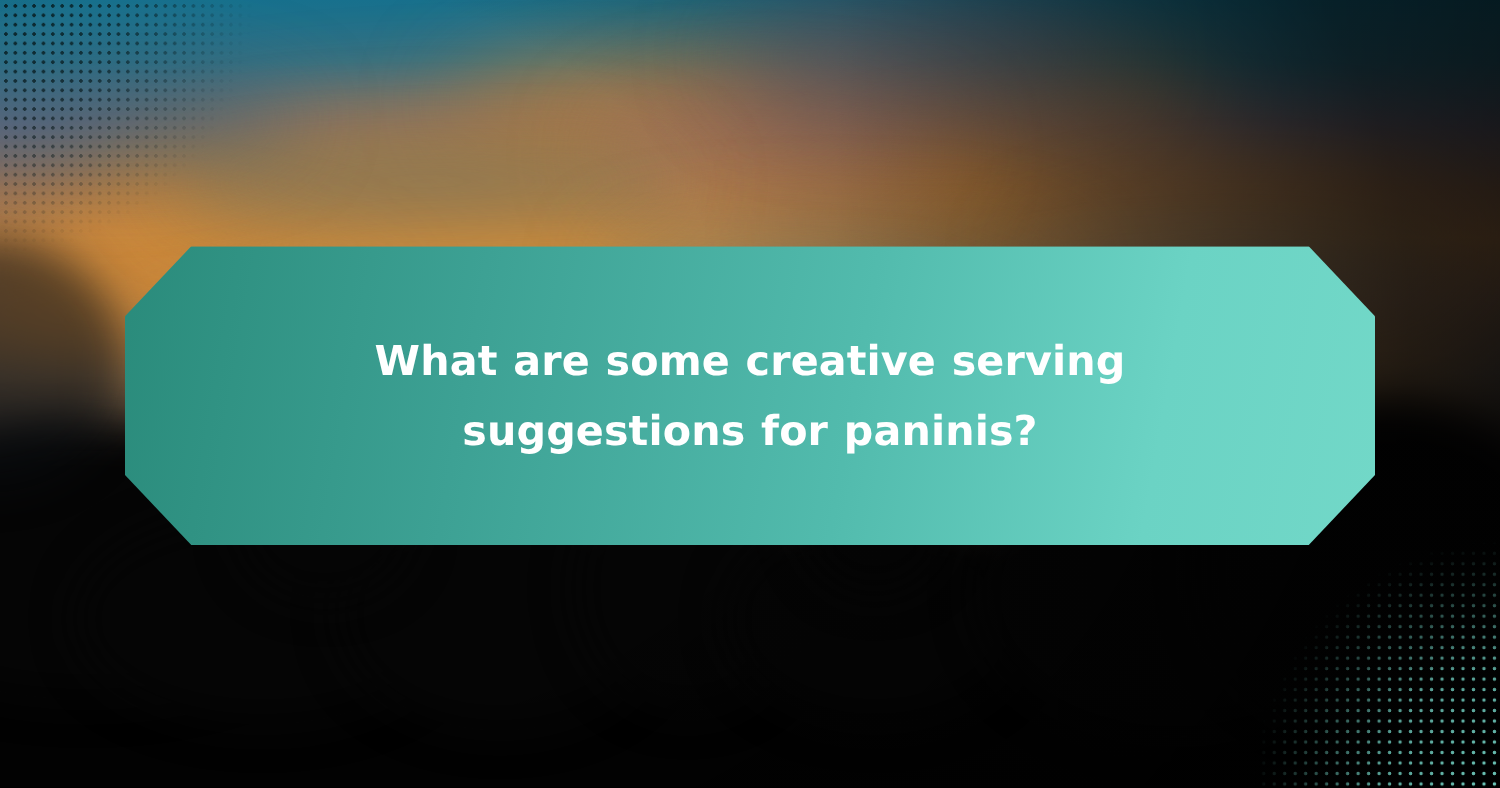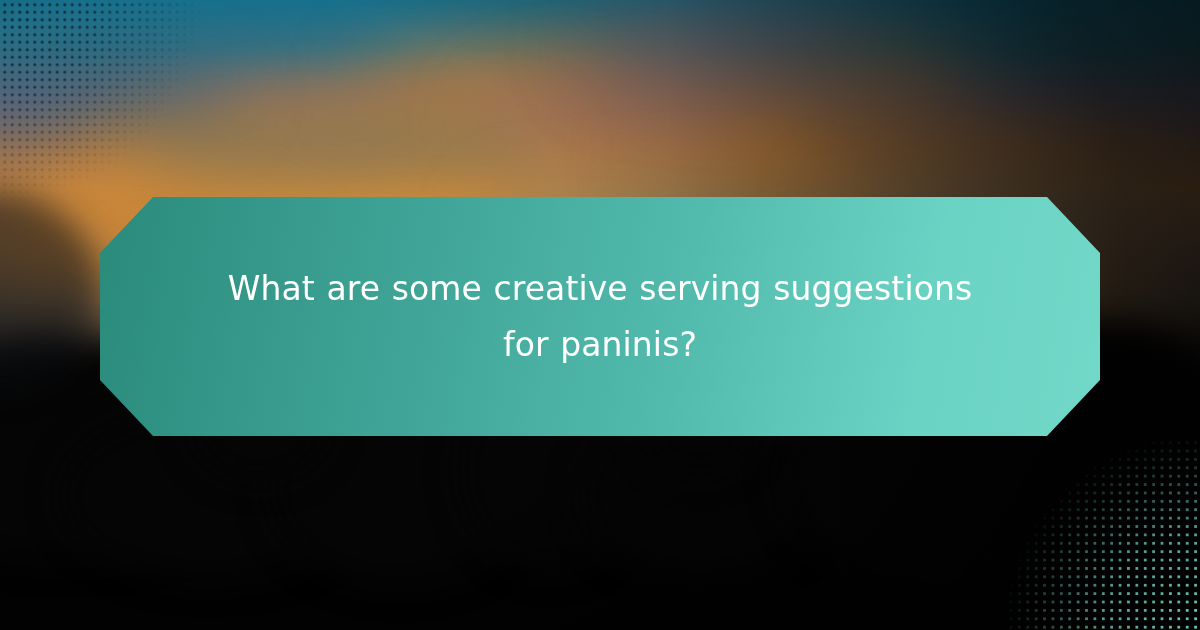--- a/index.html
+++ b/index.html
@@ -170,21 +170,21 @@
     align-items:center;
     justify-content:center;
   }
 
   .card-text {
     width:790px;
     text-align:center;
     color:#ffffff;
     font-family:"DejaVu Sans", "Liberation Sans", sans-serif;
     font-size:33px;
-    font-weight:400;
+    font-weight:700;
     line-height:56px;
     letter-spacing:.1px;
     word-spacing:1px;
   }
 </style>
 </head>
 <body>
 
 <div id="stage">
 

